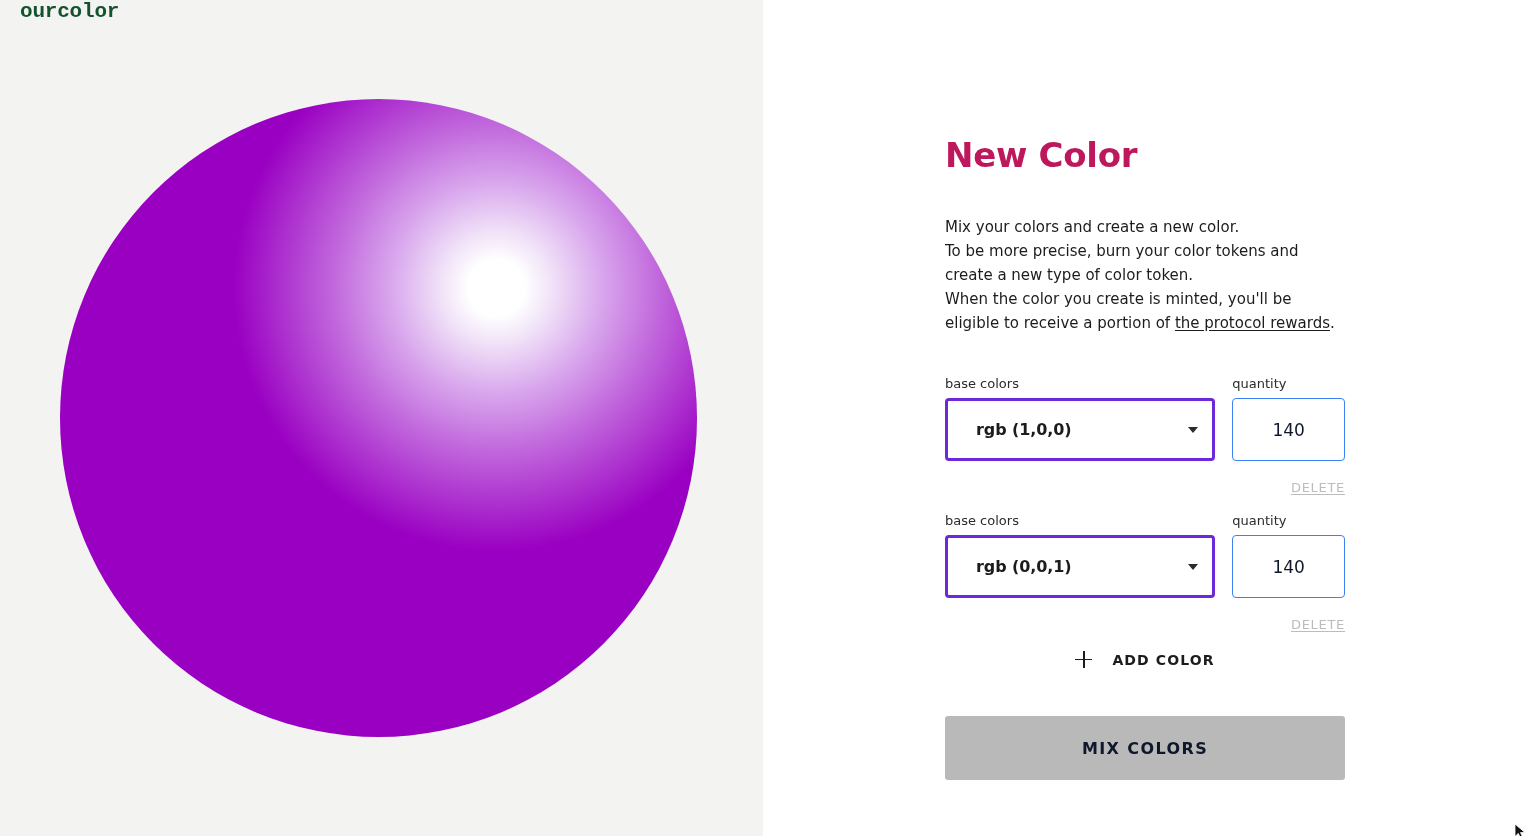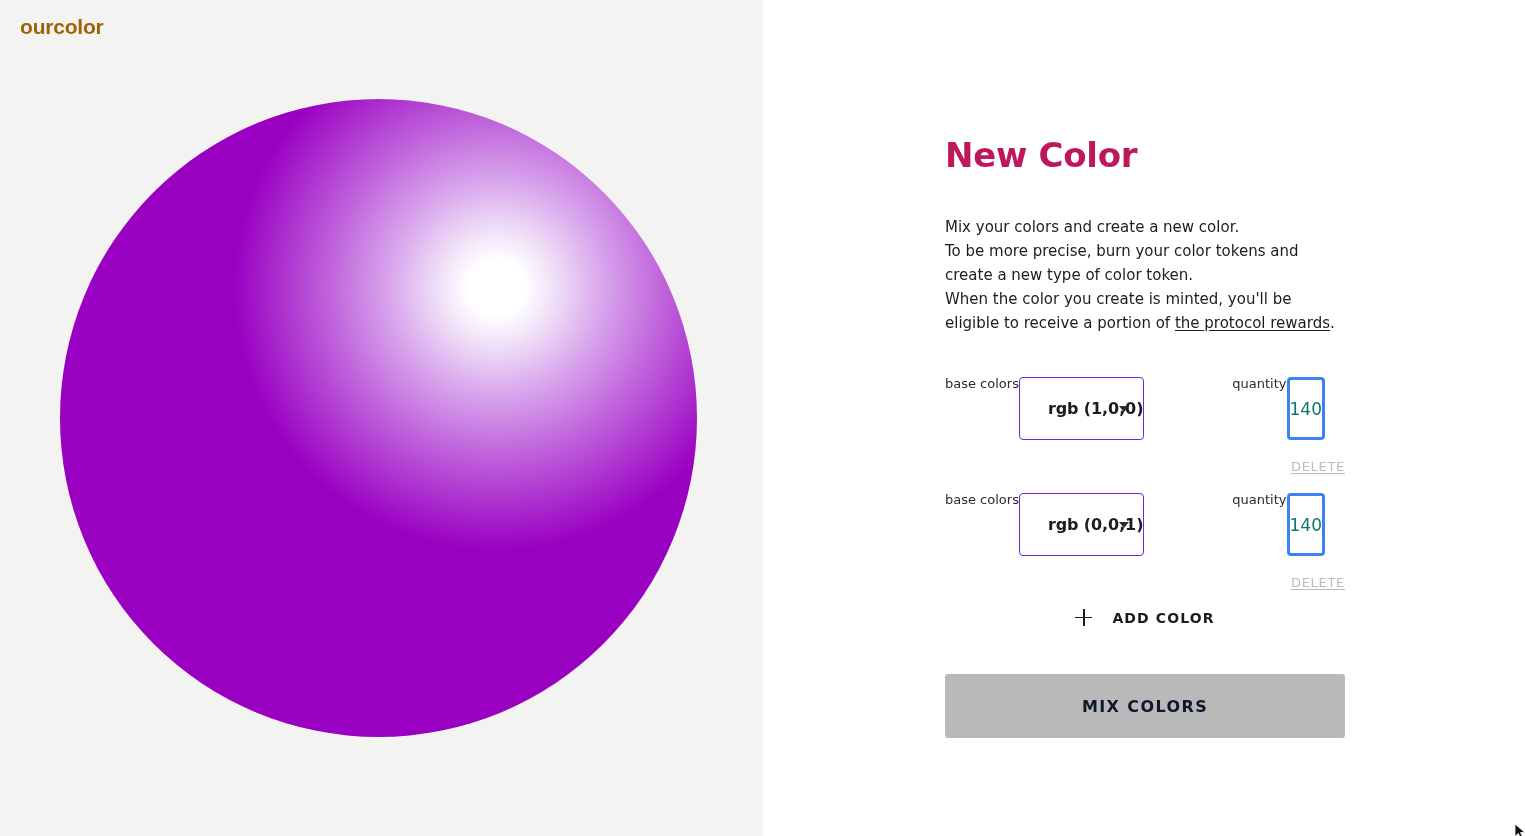--- a/index.html
+++ b/index.html
@@ -28,26 +28,26 @@
     top: 0;
     width: 763px;
     height: 836px;
     background: #f3f3f2;
     overflow: hidden;
   }
 
   .brand {
     position: absolute;
     left: 20px;
-    top: 15px;
+    top: 0;
     font-size: 21px;
     font-weight: 700;
-    color: #a16207;
+    color: #14532d;
     letter-spacing: -0.2px;
-    font-family: Liberation Sans, sans-serif;
+    font-family: Liberation Mono, monospace;
   }
 
   .sphere {
     position: absolute;
     left: 60px;
     top: 99px;
     width: 637px;
     height: 638px;
     border-radius: 50%;
   }
@@ -106,35 +106,35 @@
   .rows { margin-top: 42px; }
 
   .color-row { margin-bottom: 0; }
 
   .row-fields {
     display: flex;
     gap: 17px;
     align-items: flex-end;
   }
 
-  .field { display: flex; flex-direction: row; }
+  .field { display: flex; flex-direction: column; }
   .field.base { width: 283px; }
   .field.qty  { width: 118px; }
 
   .field-label {
     font-size: 13px;
     color: #2b2b2b;
     margin-bottom: 8px;
     line-height: 1;
   }
 
   .select-box {
     position: relative;
     height: 63px;
-    border: 1px solid #6d28d9;
+    border: 3px solid #6d28d9;
     border-radius: 4px;
     background: #ffffff;
     display: flex;
     align-items: center;
     cursor: pointer;
   }
   .select-value {
     font-size: 16px;
     font-weight: 700;
     color: #1c1c1c;
@@ -147,28 +147,28 @@
     top: 50%;
     margin-top: -3px;
     width: 0; height: 0;
     border-left: 5px solid transparent;
     border-right: 5px solid transparent;
     border-top: 6px solid #2b2b2b;
   }
 
   .qty-box {
     height: 63px;
-    border: 3px solid #3b82f6;
+    border: 1px solid #3b82f6;
     border-radius: 4px;
     background: #ffffff;
     display: flex;
     align-items: center;
     justify-content: center;
     font-size: 17px;
-    color: #0f766e;
+    color: #0f172a;
     cursor: text;
   }
 
   .delete-wrap {
     display: flex;
     justify-content: flex-end;
     margin-top: 19px;
     margin-bottom: 19px;
   }
   .delete-link {

